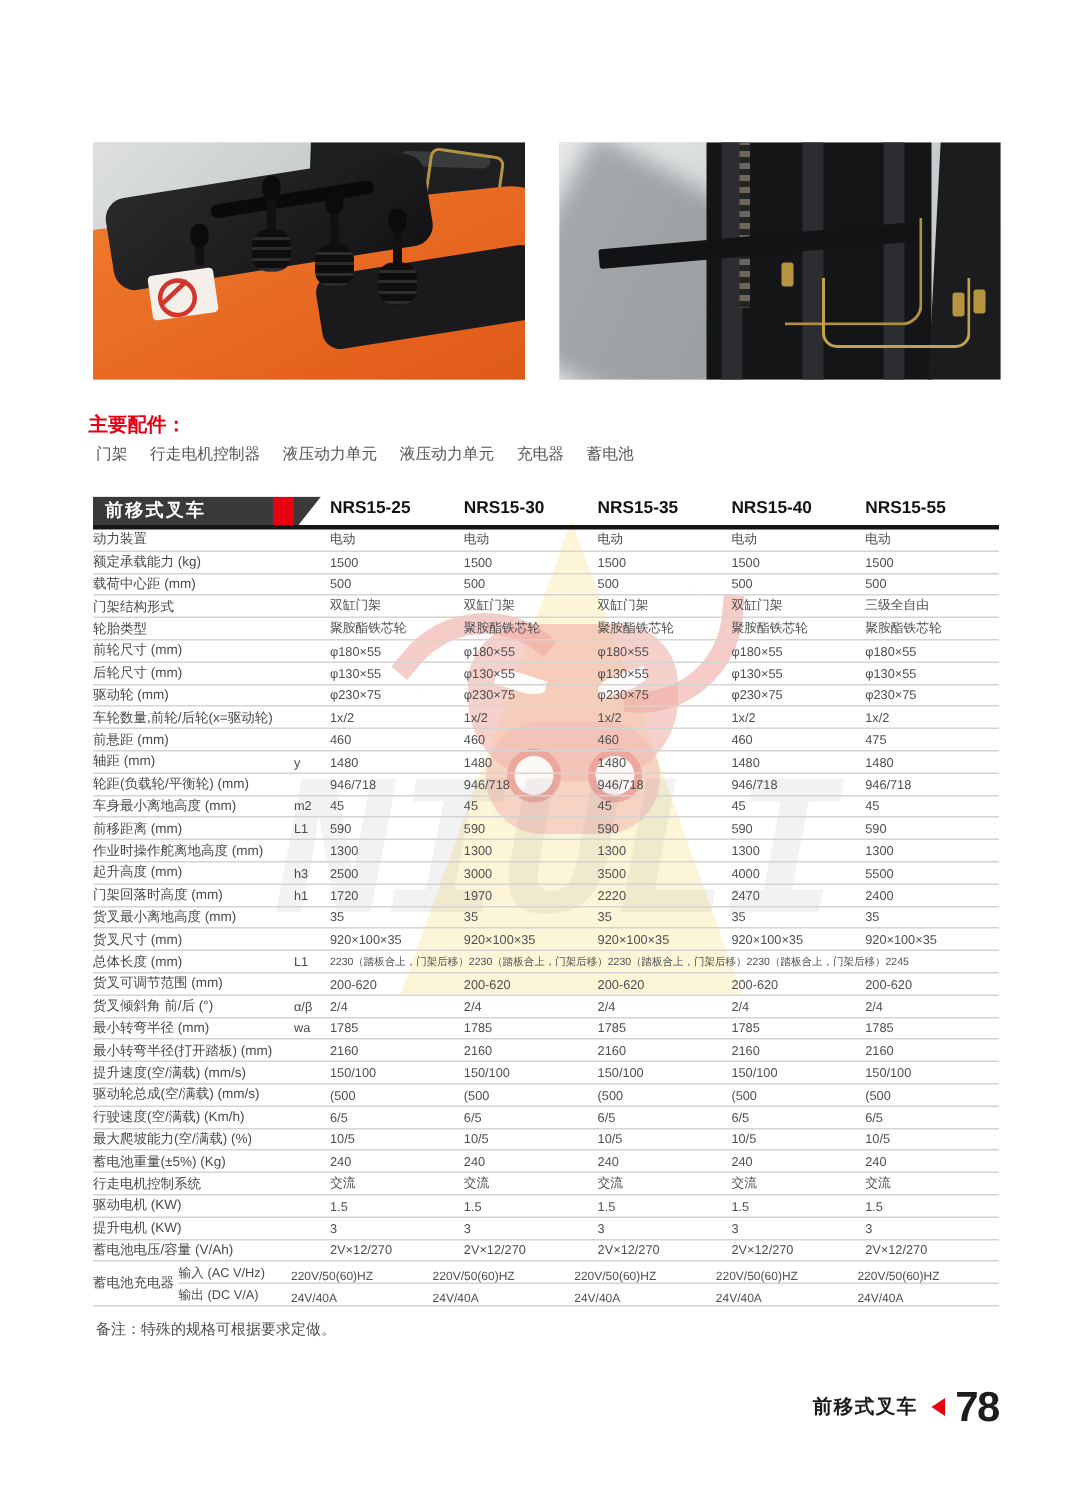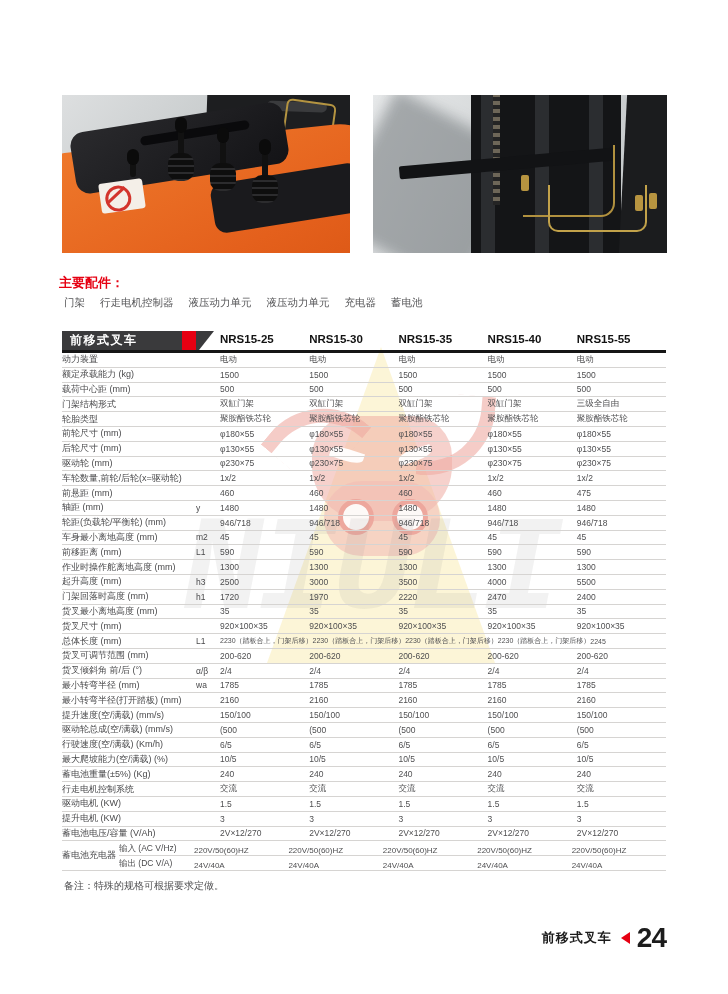--- a/index.html
+++ b/index.html
@@ -495,16 +495,16 @@
           <div class="val">24V/40A</div>
         </div>
       </div>
   </div>
 
   <div id="note">备注：特殊的规格可根据要求定做。</div>
 
   <div id="page-footer">
     <div id="footer-label">前移式叉车</div>
     <div id="footer-arrow"></div>
-    <div id="footer-page">24</div>
+    <div id="footer-page">78</div>
   </div>
 
 </div>
 
 </body></html>

